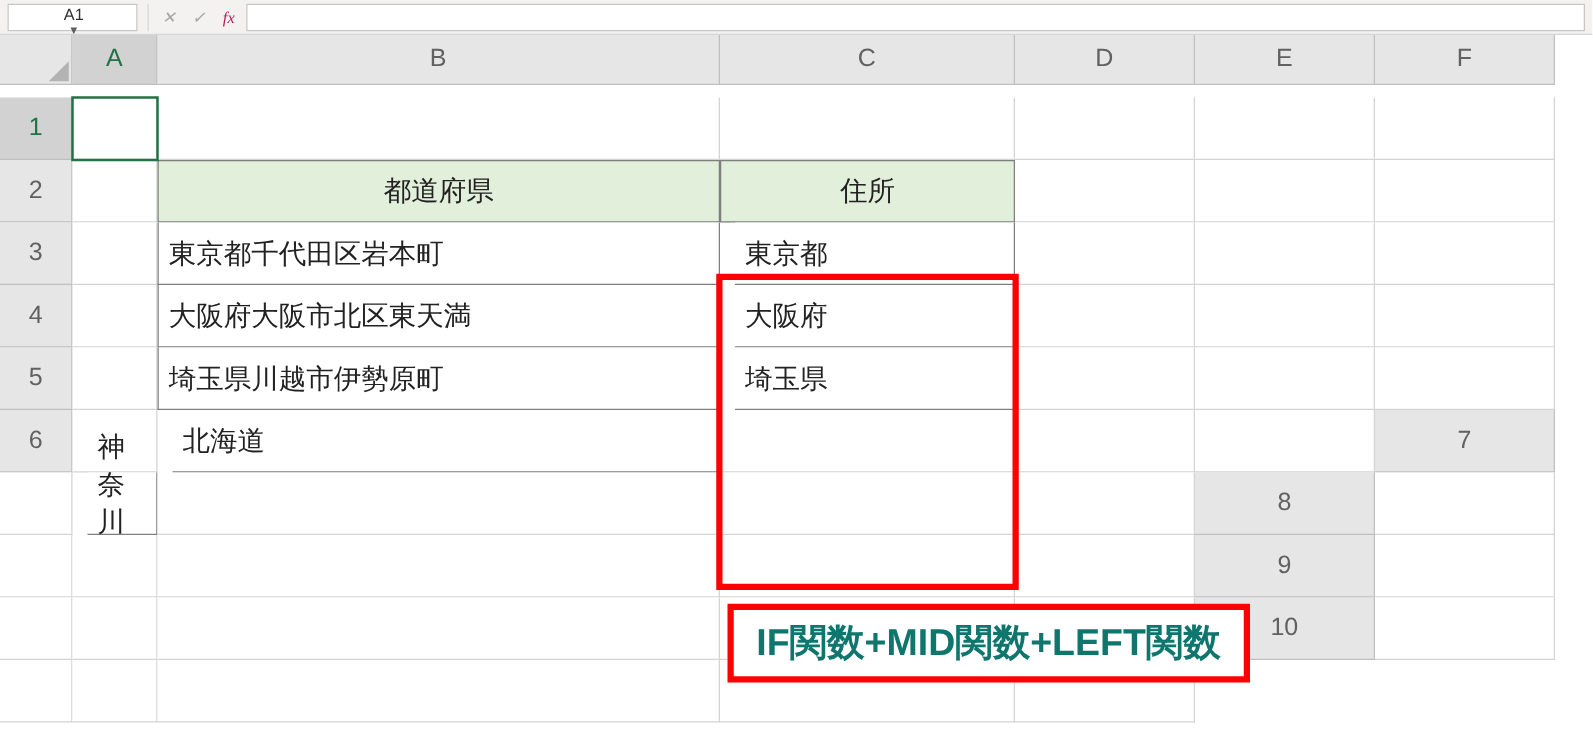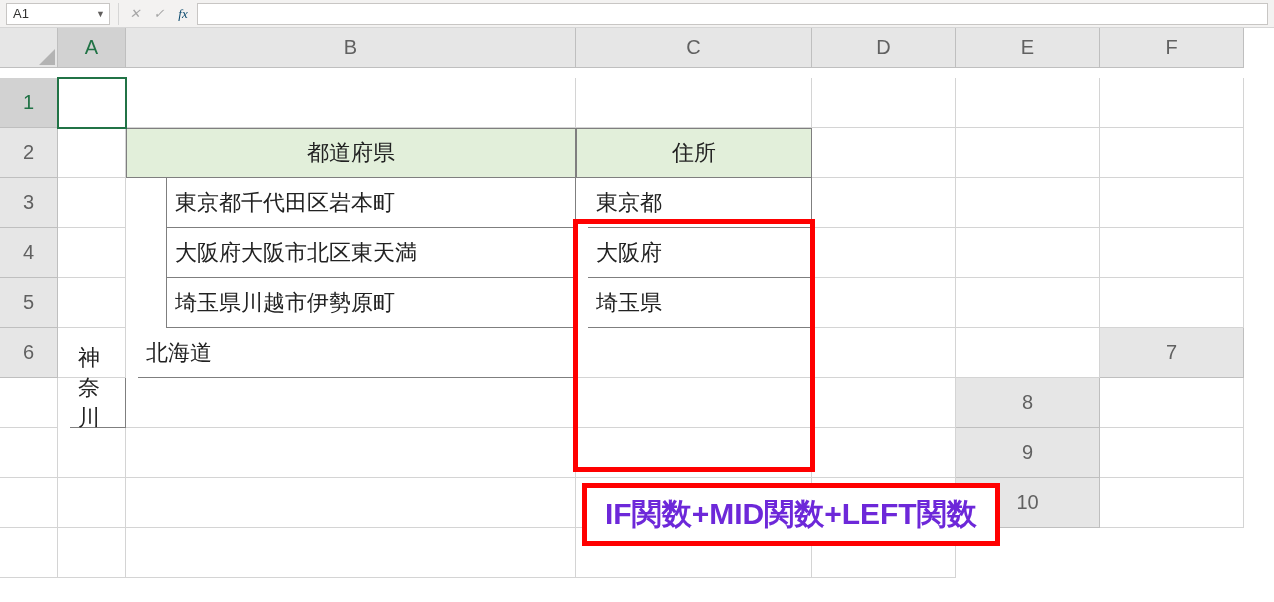--- a/index.html
+++ b/index.html
@@ -23,30 +23,31 @@
     height: 22px;
     margin: 3px 4px 3px 6px;
     background: #ffffff;
     border: 1px solid #c8c6c4;
     display: flex;
     align-items: center;
     justify-content: space-between;
     padding: 0 4px 0 6px;
     font-size: 13px;
     color: #323130;
+    flex-direction: column;
   }
   .name-box-chevron { font-size: 9px; color: #605e5c; }
   .fb-divider { width: 1px; height: 22px; background: #d6d6d6; margin: 0 4px; }
   .fb-btn {
     width: 24px; height: 22px;
     display: flex; align-items: center; justify-content: center;
     font-size: 13px; color: #a6a6a6;
     font-style: italic;
   }
-  .fb-btn.fx { font-style: italic; font-family: "Times New Roman", serif; color: #0c4a6e; }
+  .fb-btn.fx { font-style: italic; font-family: "Times New Roman", serif; color: #be185d; }
   .fb-input {
     flex: 1; height: 22px; background: #ffffff;
     border: 1px solid #c8c6c4; margin: 3px 6px 3px 2px;
   }
   .sheet {
     display: grid;
     grid-template-columns: 58px 68px 450px 236px 144px 144px 144px;
     grid-auto-rows: 50px;
     position: relative;
   }
@@ -104,41 +105,40 @@
   .th-cell {
     background: #e2efda !important;
     justify-content: center;
     border: 1px solid #7f7f7f !important;
   }
   .data-cell-b {
     border-left: 1px solid #7f7f7f !important;
     border-right: 1px solid #7f7f7f !important;
     border-bottom: 1px solid #7f7f7f !important;
     padding-left: 8px !important;
-    margin-left: 40px;
   }
   .data-cell-c {
     border-right: 1px solid #7f7f7f !important;
     border-bottom: 1px solid #7f7f7f !important;
     padding-left: 8px !important;
     margin-left: 12px;
   }
   .first-row { height: 40px !important; }
 
   .red-box {
     position: absolute;
     border: 5px solid #ff0000;
     pointer-events: none;
     z-index: 5;
   }
   .annotation {
     position: absolute;
     border: 5px solid #ff0000;
     background: #fff;
-    color: #6d28d9;
+    color: #0f766e;
     font-weight: bold;
     font-size: 30px;
     display: flex;
     align-items: center;
     justify-content: center;
     z-index: 6;
     padding: 6px 18px;
     font-family: "Meiryo", Arial, sans-serif;
   }
 </style>

